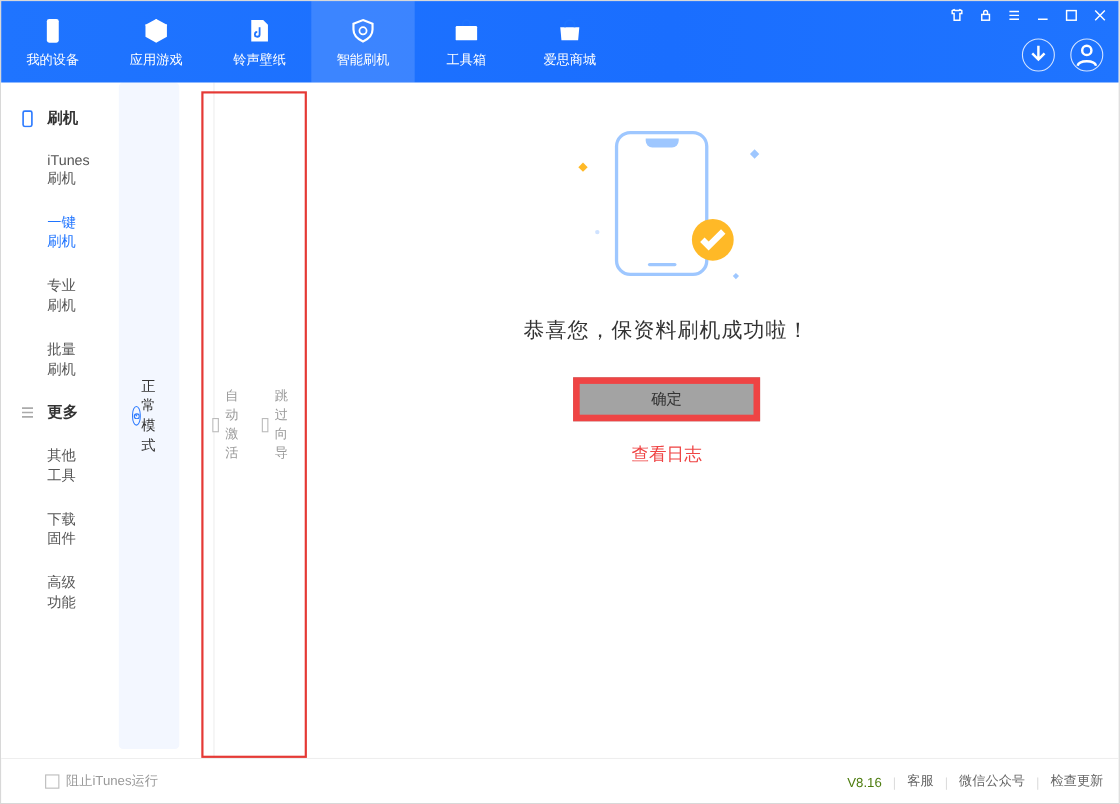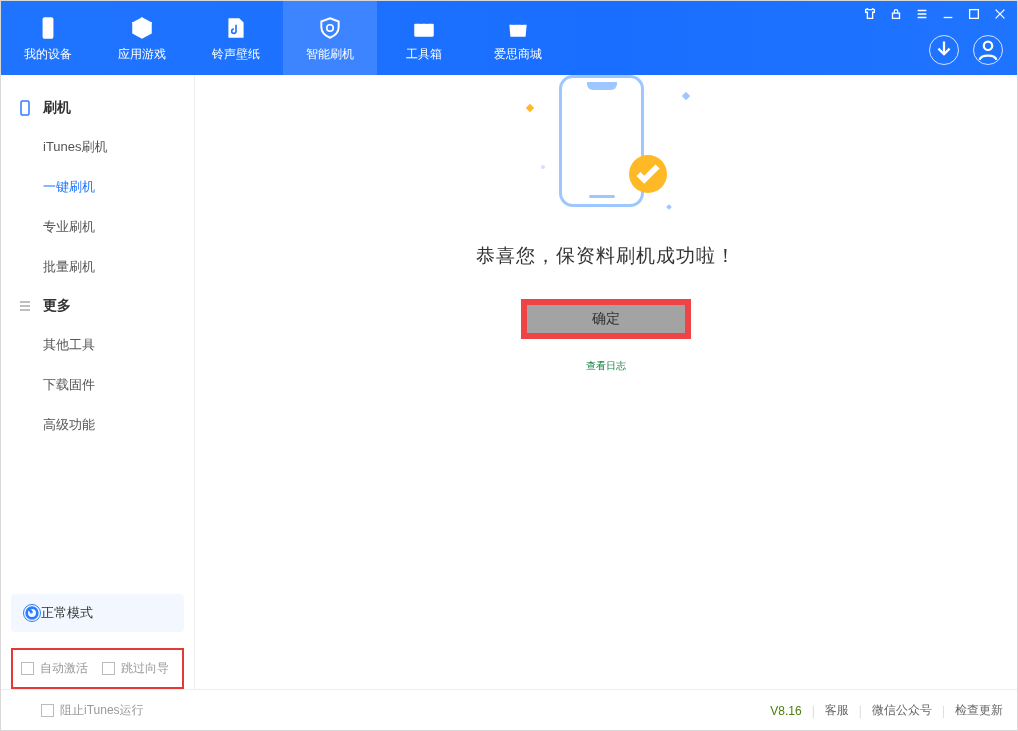--- a/index.html
+++ b/index.html
@@ -21,21 +21,21 @@
 
 .win-icons-top { position:absolute; top:6px; right:10px; display:flex; gap:12px; }
 .win-ico { width:14px; height:14px; display:flex; align-items:center; justify-content:center; cursor:pointer; }
 .win-ico svg { stroke:#fff; fill:none; stroke-width:1.5; }
 
 .header-right { position:absolute; right:14px; bottom:10px; display:flex; gap:14px; }
 .circ-btn { width:30px; height:30px; border:1.5px solid rgba(255,255,255,.8); border-radius:50%; display:flex; align-items:center; justify-content:center; cursor:pointer; }
 .circ-btn svg{ stroke:#fff; fill:none; stroke-width:1.6; }
 
 .body { display:flex; height:614px; }
-.sidebar { width:194px; border-right:1px solid #eee; display:flex; flex-direction:column; background:#fff; }
+.sidebar { width:194px; border-right:1px solid #eee; display:flex; background:#fff; }
 .side-scroll { flex:1; padding-top:14px; }
 
 .side-sec { display:flex; align-items:center; padding:10px 16px; font-size:14px; color:#333; font-weight:600; }
 .side-sec .sec-ico { width:16px; height:16px; margin-right:10px; display:flex; align-items:center; justify-content:center; }
 .side-sec .sec-ico svg{ stroke:#2d7bff; fill:none; stroke-width:1.5; }
 .side-more .sec-ico svg{ stroke:#aaa; }
 
 .side-item { padding:11px 16px 11px 42px; font-size:13px; color:#555; cursor:pointer; }
 .side-item.active { color:#1f74ff; }
 
@@ -47,37 +47,37 @@
 .dev-ico{width:16px;height:16px;}
 .dev-ico svg{stroke:#2d7bff;fill:none;stroke-width:1.6;}
 .dev-name{font-size:13px;color:#333;font-weight:600;}
 .dev-cap{display:inline-block;margin-top:6px;background:#e8f0ff;color:#2d7bff;font-size:11px;padding:2px 8px;border-radius:10px;}
 .dev-type{font-size:11px;color:#aaa;margin-top:4px;}
 
 .opt-row{ margin:8px 10px 0 10px; border:2px solid #e53935; padding:10px 8px; display:flex; gap:14px;align-items:center; }
 .chk{display:flex;align-items:center;gap:6px;font-size:12px;color:#999;}
 .chk-box{width:13px;height:13px;border:1px solid #bbb;background:#fff;}
 
-.main { flex:1; display:flex; flex-direction:column; align-items:center; justify-content:flex-start; position:relative; }
+.main { flex:1; display:flex; flex-direction:column; align-items:center; justify-content:flex-start; position:relative;margin-top:44px; }
 .illus { position:relative; width:170px; height:140px; margin-bottom:28px; }
 .phone{position:absolute;left:38px;top:0;width:85px;height:132px;border:3px solid #9ec7ff;border-radius:14px;background:#fff;}
 .phone::before{content:"";position:absolute;top:4px;left:50%;transform:translateX(-50%);width:30px;height:8px;background:#9ec7ff;border-radius:0 0 6px 6px;}
 .phone::after{content:"";position:absolute;bottom:6px;left:50%;transform:translateX(-50%);width:26px;height:3px;background:#9ec7ff;border-radius:2px;}
 .check{position:absolute;right:24px;bottom:22px;width:38px;height:38px;background:#ffb927;border-radius:50%;display:flex;align-items:center;justify-content:center;}
 .check svg{stroke:#fff;stroke-width:3;fill:none;}
 .spark{position:absolute;width:6px;height:6px;background:#9ec7ff;transform:rotate(45deg);}
 .spark.s1{left:6px;top:30px;background:#ffb927;}
 .spark.s2{right:2px;top:18px;}
 .spark.s3{right:20px;bottom:6px;width:4px;height:4px;}
 .dot{position:absolute;width:4px;height:4px;border-radius:50%;background:#cfe2ff;}
 .dot.d1{left:20px;top:90px;}
 
 .msg{font-size:19px;color:#333;margin-bottom:30px;letter-spacing:1px;}
 .ok-btn{width:170px;height:40px;border:6px solid #ef4444;background:#a3a3a3;font-size:14px;color:#333;cursor:pointer;margin-bottom:20px;}
-.log-link{font-size:10px;color:#15803d;cursor:pointer;}
+.log-link{font-size:16px;color:#ef4444;cursor:pointer;}
 
 .footer{height:42px;border-top:1px solid #eee;display:flex;align-items:center;padding:0 14px;font-size:12px;color:#999;}
 .footer .chk{color:#999;padding-left:26px;}
 .footer-right{margin-left:auto;display:flex;align-items:center;gap:10px;}
 .ver{color:#4d7c0f;text-align:center;}
 .flink{color:#666;cursor:pointer;}
 .sep{color:#ddd;}
 </style>
 </head>
 <body>

